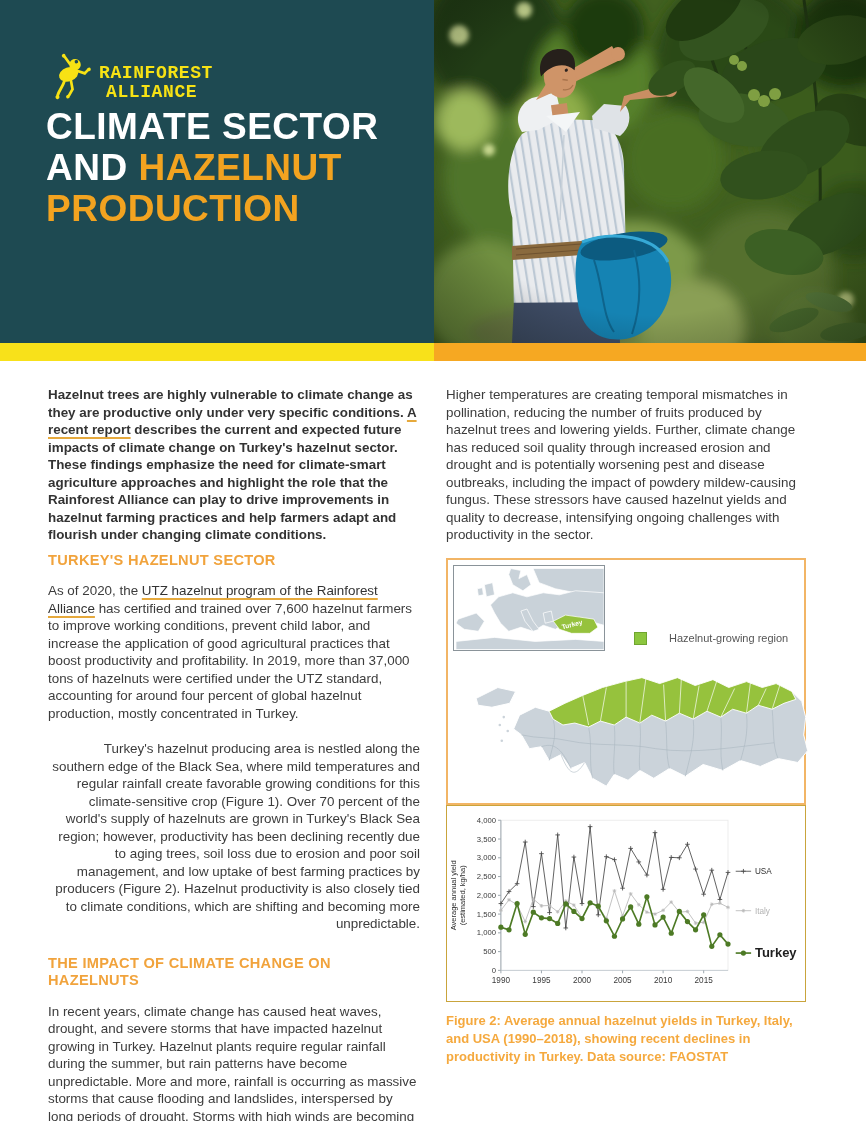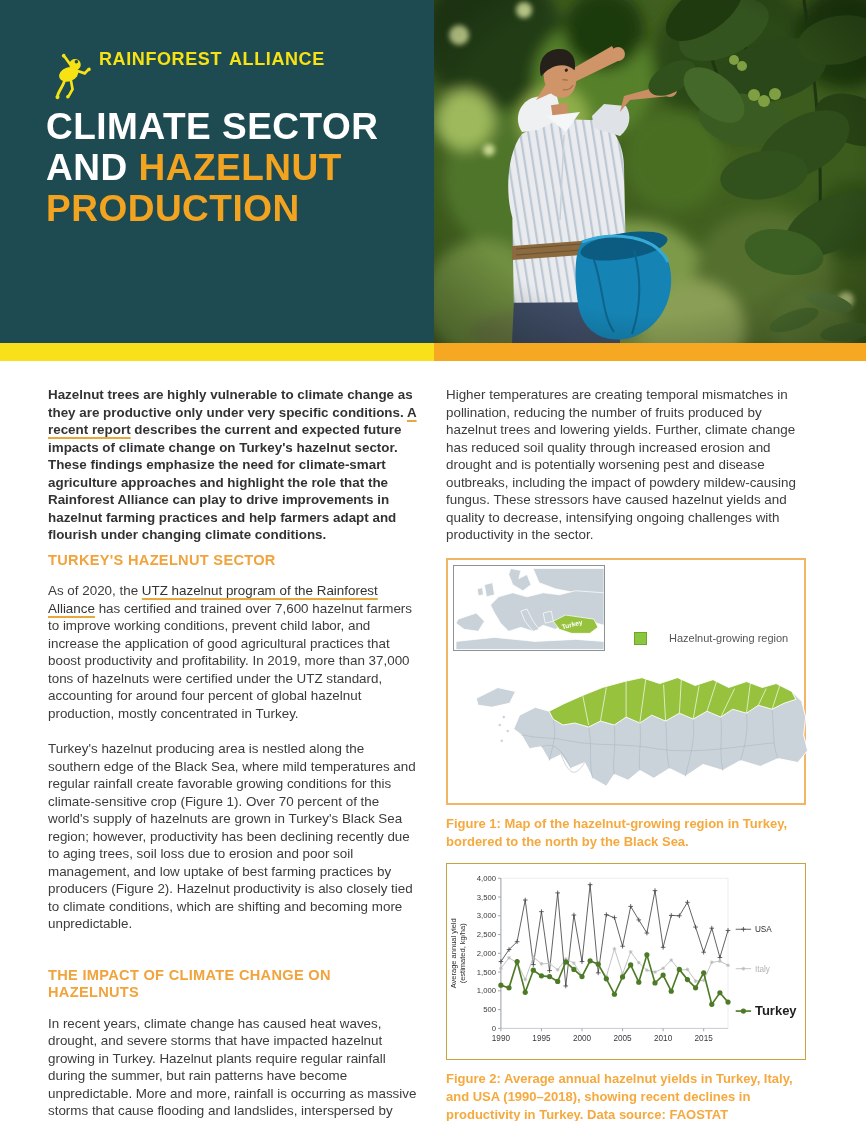--- a/index.html
+++ b/index.html
@@ -2,39 +2,39 @@
 <html><head>
 <meta charset="utf-8">
 <style>
   html,body{margin:0;padding:0;background:#ffffff;}
   .page{position:relative;width:866px;height:1121px;background:#ffffff;overflow:hidden;
         font-family:"Liberation Sans",sans-serif;color:#3c3c3c;}
 
   
   .header-teal{position:absolute;left:0;top:0;width:434px;height:343px;background:#1E4A52;}
   .logo{position:absolute;left:46px;top:48px;display:flex;align-items:flex-start;gap:7px;}
-  .logo-text{display:flex;flex-direction:row;font-weight:bold;color:#F7E214;
-             font-size:18px;line-height:19px;letter-spacing:.6px;margin-top:2px;}
+  .logo-text{display:flex;flex-direction:column;font-weight:bold;color:#F7E214;
+             font-size:18px;line-height:19px;letter-spacing:.6px;margin-top:16px;font-family:Liberation Mono, monospace;}
   .logo-text .l2{margin-left:7px;}
   .doc-title{position:absolute;left:46px;top:106px;margin:0;font-size:37px;line-height:41px;
              font-weight:bold;letter-spacing:.5px;color:#ffffff;}
   .doc-title .orange{color:#F2A320;}
   .header-photo{position:absolute;left:434px;top:0;width:432px;height:343px;overflow:hidden;background:#41601f;}
   .stripe{position:absolute;top:343px;height:18px;}
   .stripe-yellow{left:0;width:434px;background:#F8E11A;}
   .stripe-orange{left:434px;width:432px;background:#F6A822;}
 
   
   .col{position:absolute;font-size:13.4px;line-height:17.5px;}
   .col-left{left:48px;top:386px;width:372px;}
   .col-right{left:446px;top:386px;width:360px;}
   p{margin:0 0 18px 0;}
   .intro{font-weight:bold;color:#333333;margin-bottom:8px;}
   .sec-heading{font-size:14.6px;font-weight:bold;color:#F1A33C;letter-spacing:.3px;margin:8px 0 13px 0;}
-  .para2{margin-bottom:34px;}
+  .para2{margin-bottom:22px;text-align:right;}
   .link{color:#333333;text-decoration:underline;text-decoration-color:#E6A93C;
         text-decoration-thickness:1.5px;text-underline-offset:2.5px;font-weight:inherit;}
   .col-right > p.lead{margin-bottom:14px;}
 
   
   .fig{margin:0;background:#ffffff;position:relative;}
   .fig1{height:243px;border:2px solid #F2B566;}
   .fig2{height:195px;border:1px solid #C9A43C;}
   .fig2 svg{width:100%;height:100%;display:block;}
   .caption{font-weight:bold;font-size:13px;line-height:18px;color:#F5A93E;margin:10px 0 12px 0;}
@@ -259,21 +259,20 @@
           </g>
           <g fill="#CBD3DA">
             <circle cx="46" cy="66" r="1.3"></circle>
               <circle cx="42" cy="74" r="1.3"></circle>
             <circle cx="50" cy="80" r="1.3"></circle>
               <circle cx="44" cy="90" r="1.3"></circle>
           </g>
         </svg>
       </div>
     </figure>
-    <p class="caption">Figure 1: Map of the hazelnut-growing region in Turkey, bordered to the north by the Black Sea.</p>
 
     <figure class="fig fig2">
       <svg id="chart-svg" viewBox="0 0 372 193" aria-hidden="true">
           <rect x="56" y="10" width="236" height="156" fill="#ffffff" stroke="#ececec" stroke-width="1"></rect>
           <line x1="53" y1="166" x2="56" y2="166" stroke="#9aa5ad" stroke-width="1"></line>
           <text x="51" y="168.7" text-anchor="end" font-size="8" fill="#3a3a3a" font-family="Liberation Sans, sans-serif">0</text>
           <line x1="53" y1="146.5" x2="56" y2="146.5" stroke="#9aa5ad" stroke-width="1"></line>
           <text x="51" y="149.2" text-anchor="end" font-size="8" fill="#3a3a3a" font-family="Liberation Sans, sans-serif">500</text>
           <line x1="53" y1="127" x2="56" y2="127" stroke="#9aa5ad" stroke-width="1"></line>
           <text x="51" y="129.7" text-anchor="end" font-size="8" fill="#3a3a3a" font-family="Liberation Sans, sans-serif">1,000</text>

